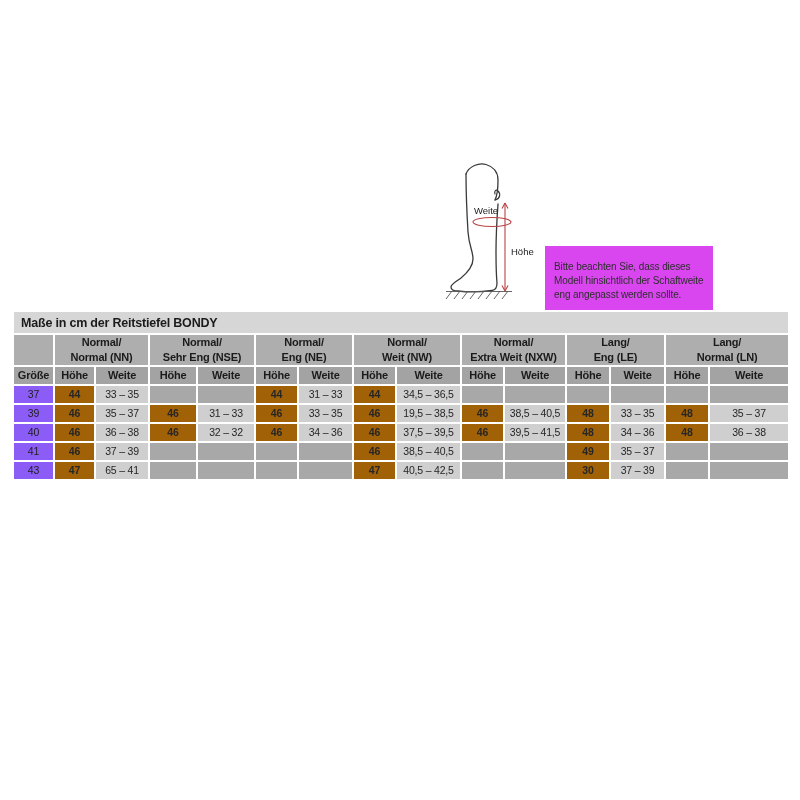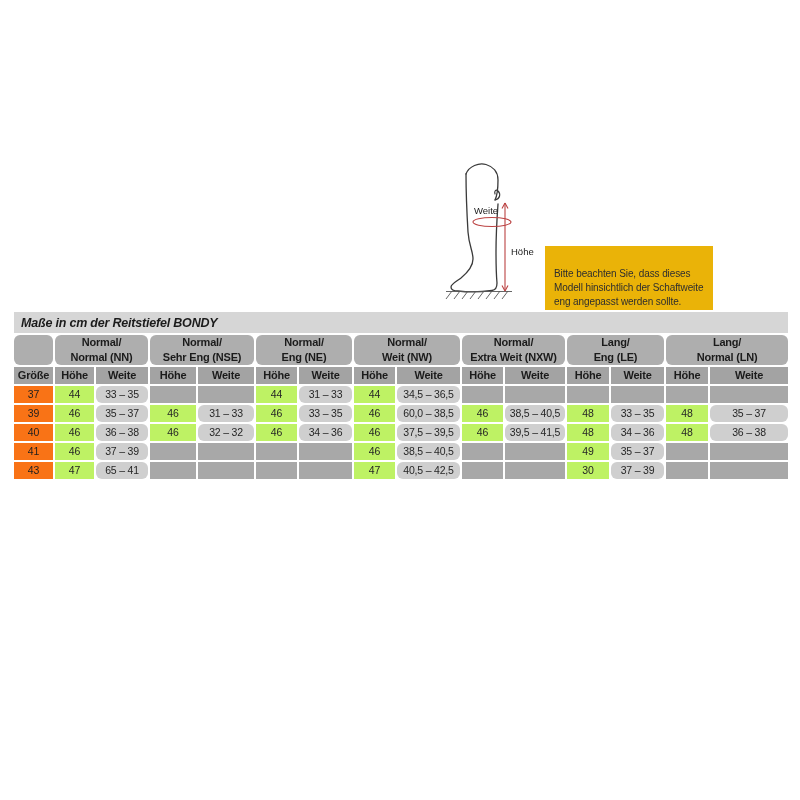--- a/index.html
+++ b/index.html
@@ -1,36 +1,36 @@
 <!DOCTYPE html>
 <html><head>
 <meta charset="utf-8">
 <style>
   html,body{margin:0;padding:0;background:#fff;}
   .page{position:relative;width:800px;height:800px;background:#ffffff;overflow:hidden;
         font-family:"Liberation Sans","DejaVu Sans",sans-serif;}
   
   .illustration{position:absolute;left:432px;top:150px;width:116px;height:154px;}
   
-  .note{position:absolute;left:545px;top:246px;width:150px;background:#eab308;
-        color:#2e2e2e;font-size:10px;line-height:1.42;padding:21px 9px;letter-spacing:-0.1px;}
+  .note{position:absolute;left:545px;top:246px;width:150px;background:#d946ef;
+        color:#2e2e2e;font-size:10px;line-height:1.42;padding:14px 9px;letter-spacing:-0.1px;}
   
   table.size-table{position:absolute;left:12px;top:310px;width:776px;
         border-collapse:separate;border-spacing:2px;table-layout:fixed;background:#fff;}
   .size-table th,.size-table td{padding:0;text-align:center;vertical-align:middle;
         overflow:hidden;white-space:nowrap;letter-spacing:-0.2px;}
   th.title{background:#d6d6d6;text-align:left;padding:2px 7px;font-size:12.5px;
-        font-weight:bold;color:#1b1b1b;height:17px;font-style:italic;}
+        font-weight:bold;color:#1b1b1b;height:17px;}
   th.ghead{background:#aeaeae;font-size:11px;font-weight:bold;line-height:1.35;
-        height:18px;color:#1b1b1b;border-radius:6px;}
+        height:18px;color:#1b1b1b;}
   th.shead{background:#a3a3a3;font-size:11px;font-weight:bold;height:17px;color:#1b1b1b;}
   .size-table td{font-size:10.5px;color:#262626;height:17px;}
-  td.size{background:#f97316;color:#1f1f1f;}
-  td.hoehe{background:#bef264;}
-  td.weite{background:#cfcfcf;border-radius:6px;}
+  td.size{background:#8b5cf6;color:#1f1f1f;}
+  td.hoehe{background:#a16207;font-weight:bold;}
+  td.weite{background:#cfcfcf;}
   td.empty{background:#a8a8a8;}
 </style>
 </head>
 <body>
 
 <div class="page">
 
   <div class="illustration">
     <svg width="116" height="154" viewBox="0 0 116 154">
 
@@ -139,21 +139,21 @@
         </tr>
         <tr>
           <td class="size">39</td>
           <td class="hoehe">46</td>
           <td class="weite">35 – 37</td>
           <td class="hoehe">46</td>
           <td class="weite">31 – 33</td>
           <td class="hoehe">46</td>
           <td class="weite">33 – 35</td>
           <td class="hoehe">46</td>
-          <td class="weite">60,0 – 38,5</td>
+          <td class="weite">19,5 – 38,5</td>
           <td class="hoehe">46</td>
           <td class="weite">38,5 – 40,5</td>
           <td class="hoehe">48</td>
           <td class="weite">33 – 35</td>
           <td class="hoehe">48</td>
           <td class="weite">35 – 37</td>
         </tr>
         <tr>
           <td class="size">40</td>
           <td class="hoehe">46</td>

